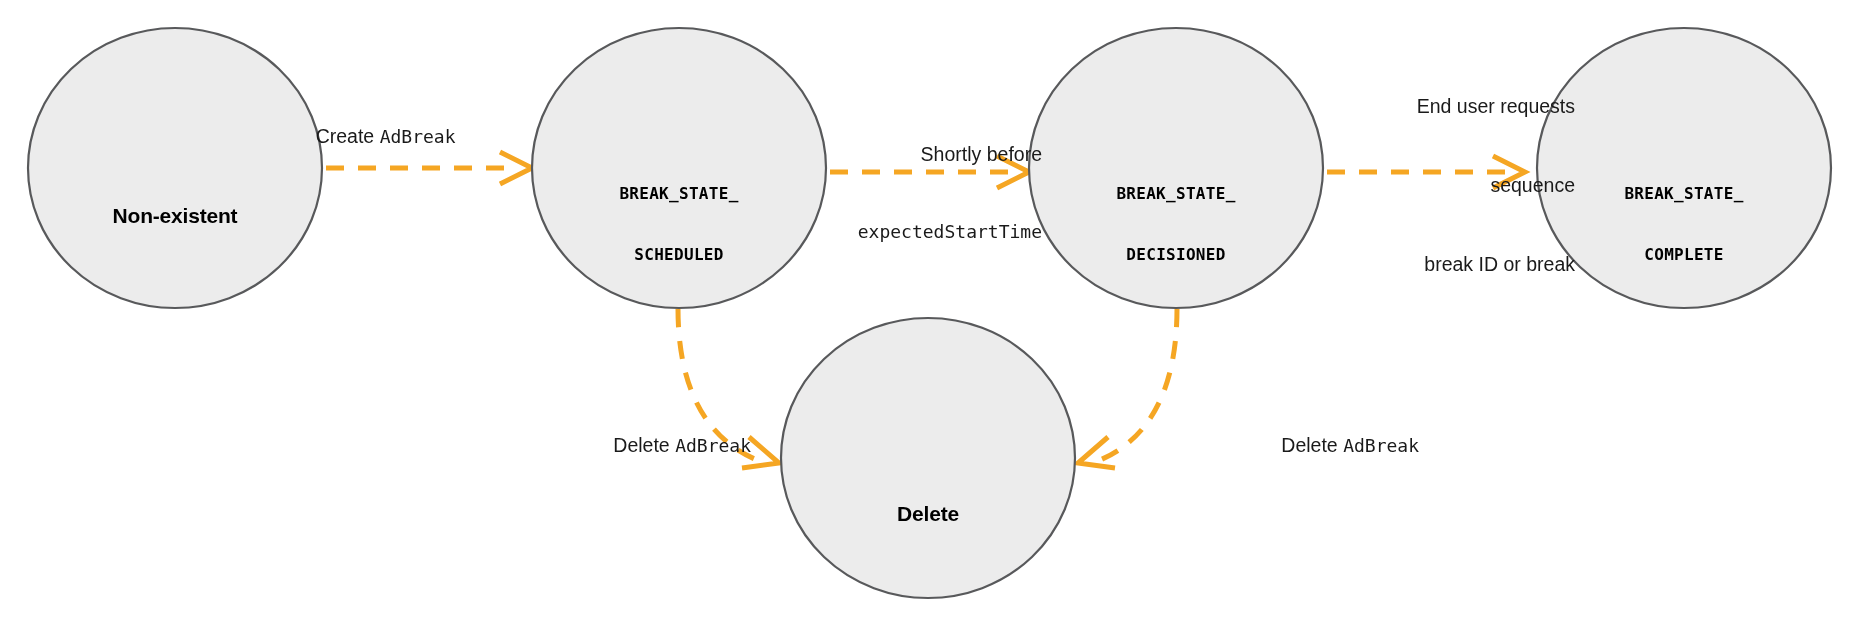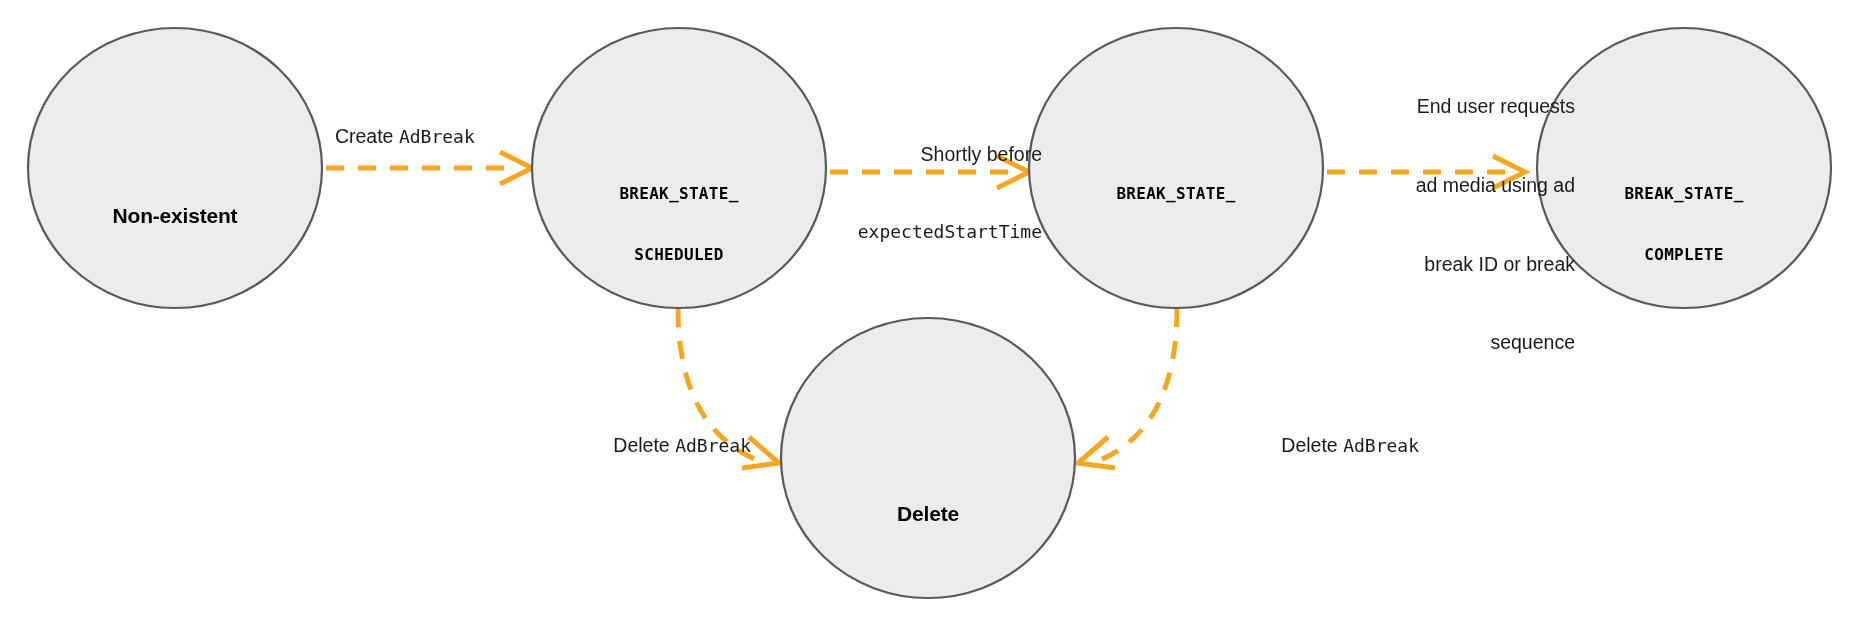--- a/index.html
+++ b/index.html
@@ -67,21 +67,21 @@
     font-family: "Liberation Sans", sans-serif;
     font-size: 19.5px;
     line-height: 1.35;
     white-space: pre;
     pointer-events: none;
   }
   .edge-label .code {
     font-family: "DejaVu Sans Mono", monospace;
     font-size: 18px;
   }
-  .lbl-center { text-align: center; }
+  .lbl-center { }
   .lbl-left { text-align: right; }
 </style>
 </head>
 <body>
 
 <div id="canvas">
 
   <svg id="diagram-svg" viewBox="0 0 1858 617">
 
     <g>
@@ -120,20 +120,21 @@
     <div>Non-existent</div>
   </div>
 
   <div class="node-label mono" style="left:529px; top:143px; width:300px;">
     <div>BREAK_STATE_</div>
     <div>SCHEDULED</div>
   </div>
 
   <div class="node-label mono" style="left:1026px; top:143px; width:300px;">
     <div>BREAK_STATE_</div>
+    <div>DECISIONED</div>
   </div>
 
   <div class="node-label mono" style="left:1534px; top:143px; width:300px;">
     <div>BREAK_STATE_</div>
     <div>COMPLETE</div>
   </div>
 
   <div class="node-label sans" style="left:778px; top:447px; width:300px;">
     <div>Delete</div>
   </div>
@@ -142,23 +143,22 @@
     <span>Create </span><span class="code">AdBreak</span>
   </div>
 
   <div class="edge-label lbl-left" style="left:802px; top:88px; width:240px;">
     <div>Shortly before</div>
     <div class="code">expectedStartTime</div>
   </div>
 
   <div class="edge-label lbl-left" style="left:1345px; top:40px; width:230px;">
     <div>End user requests</div>
-    <div>ad media using ad</div>
+    <div>sequence</div>
     <div>break ID or break</div>
-    <div>sequence</div>
   </div>
 
   <div class="edge-label lbl-left" style="left:521px; top:406px; width:230px;">
     <span>Delete </span><span class="code">AdBreak</span>
   </div>
 
   <div class="edge-label lbl-left" style="left:1189px; top:406px; width:230px;">
     <span>Delete </span><span class="code">AdBreak</span>
   </div>
 

